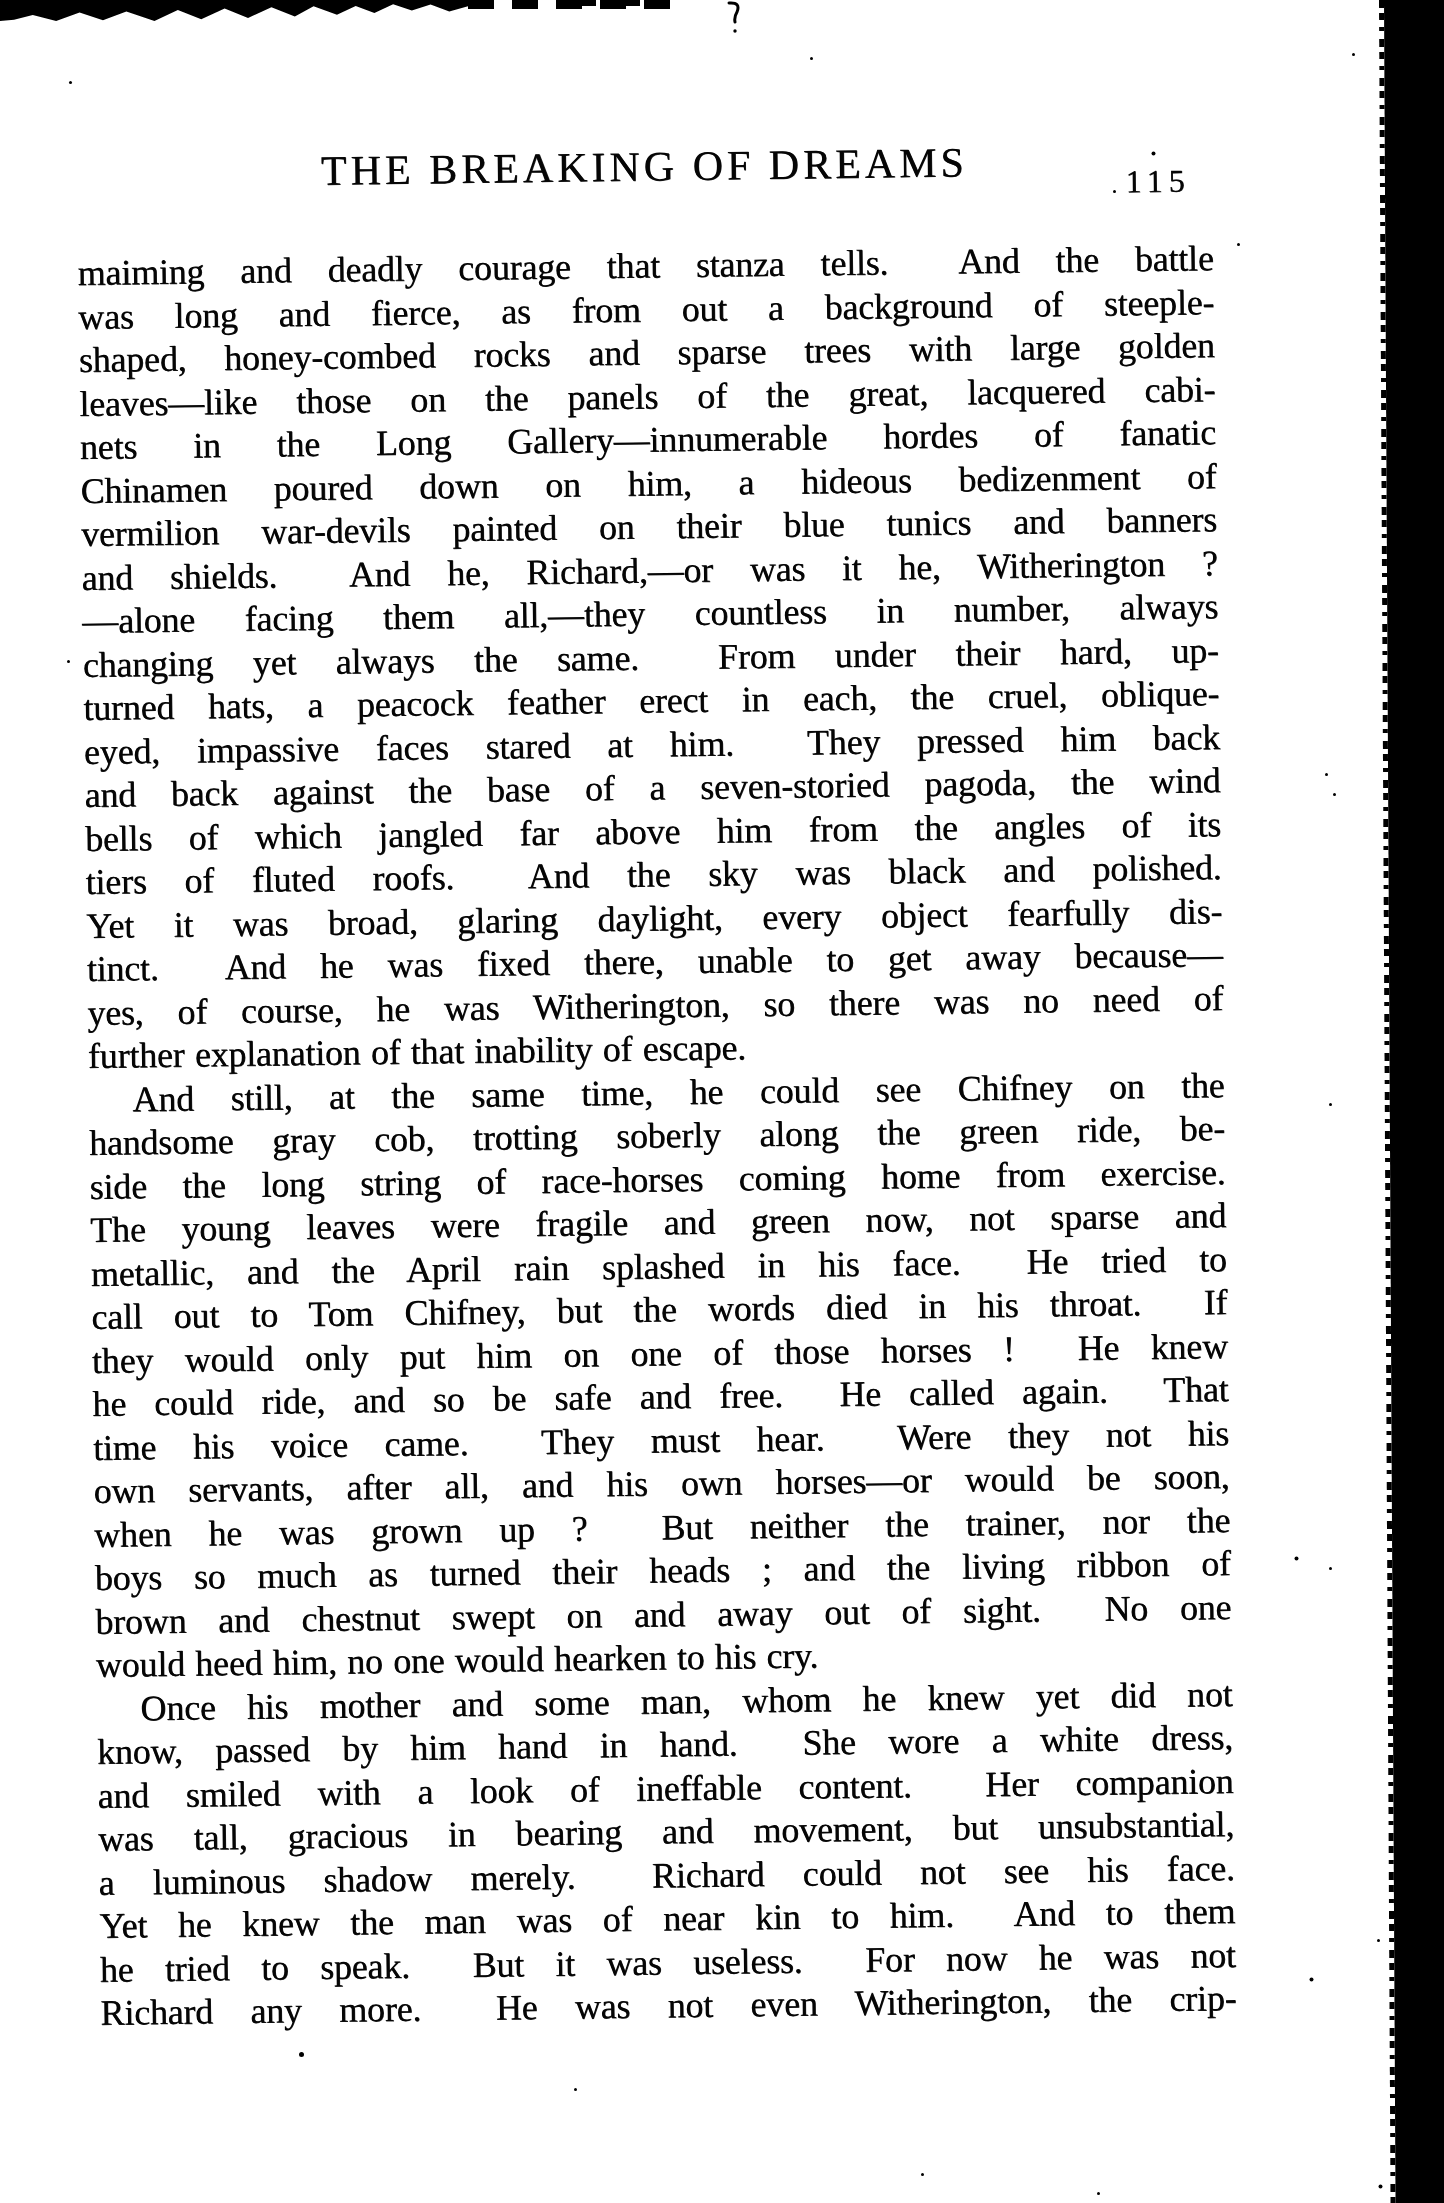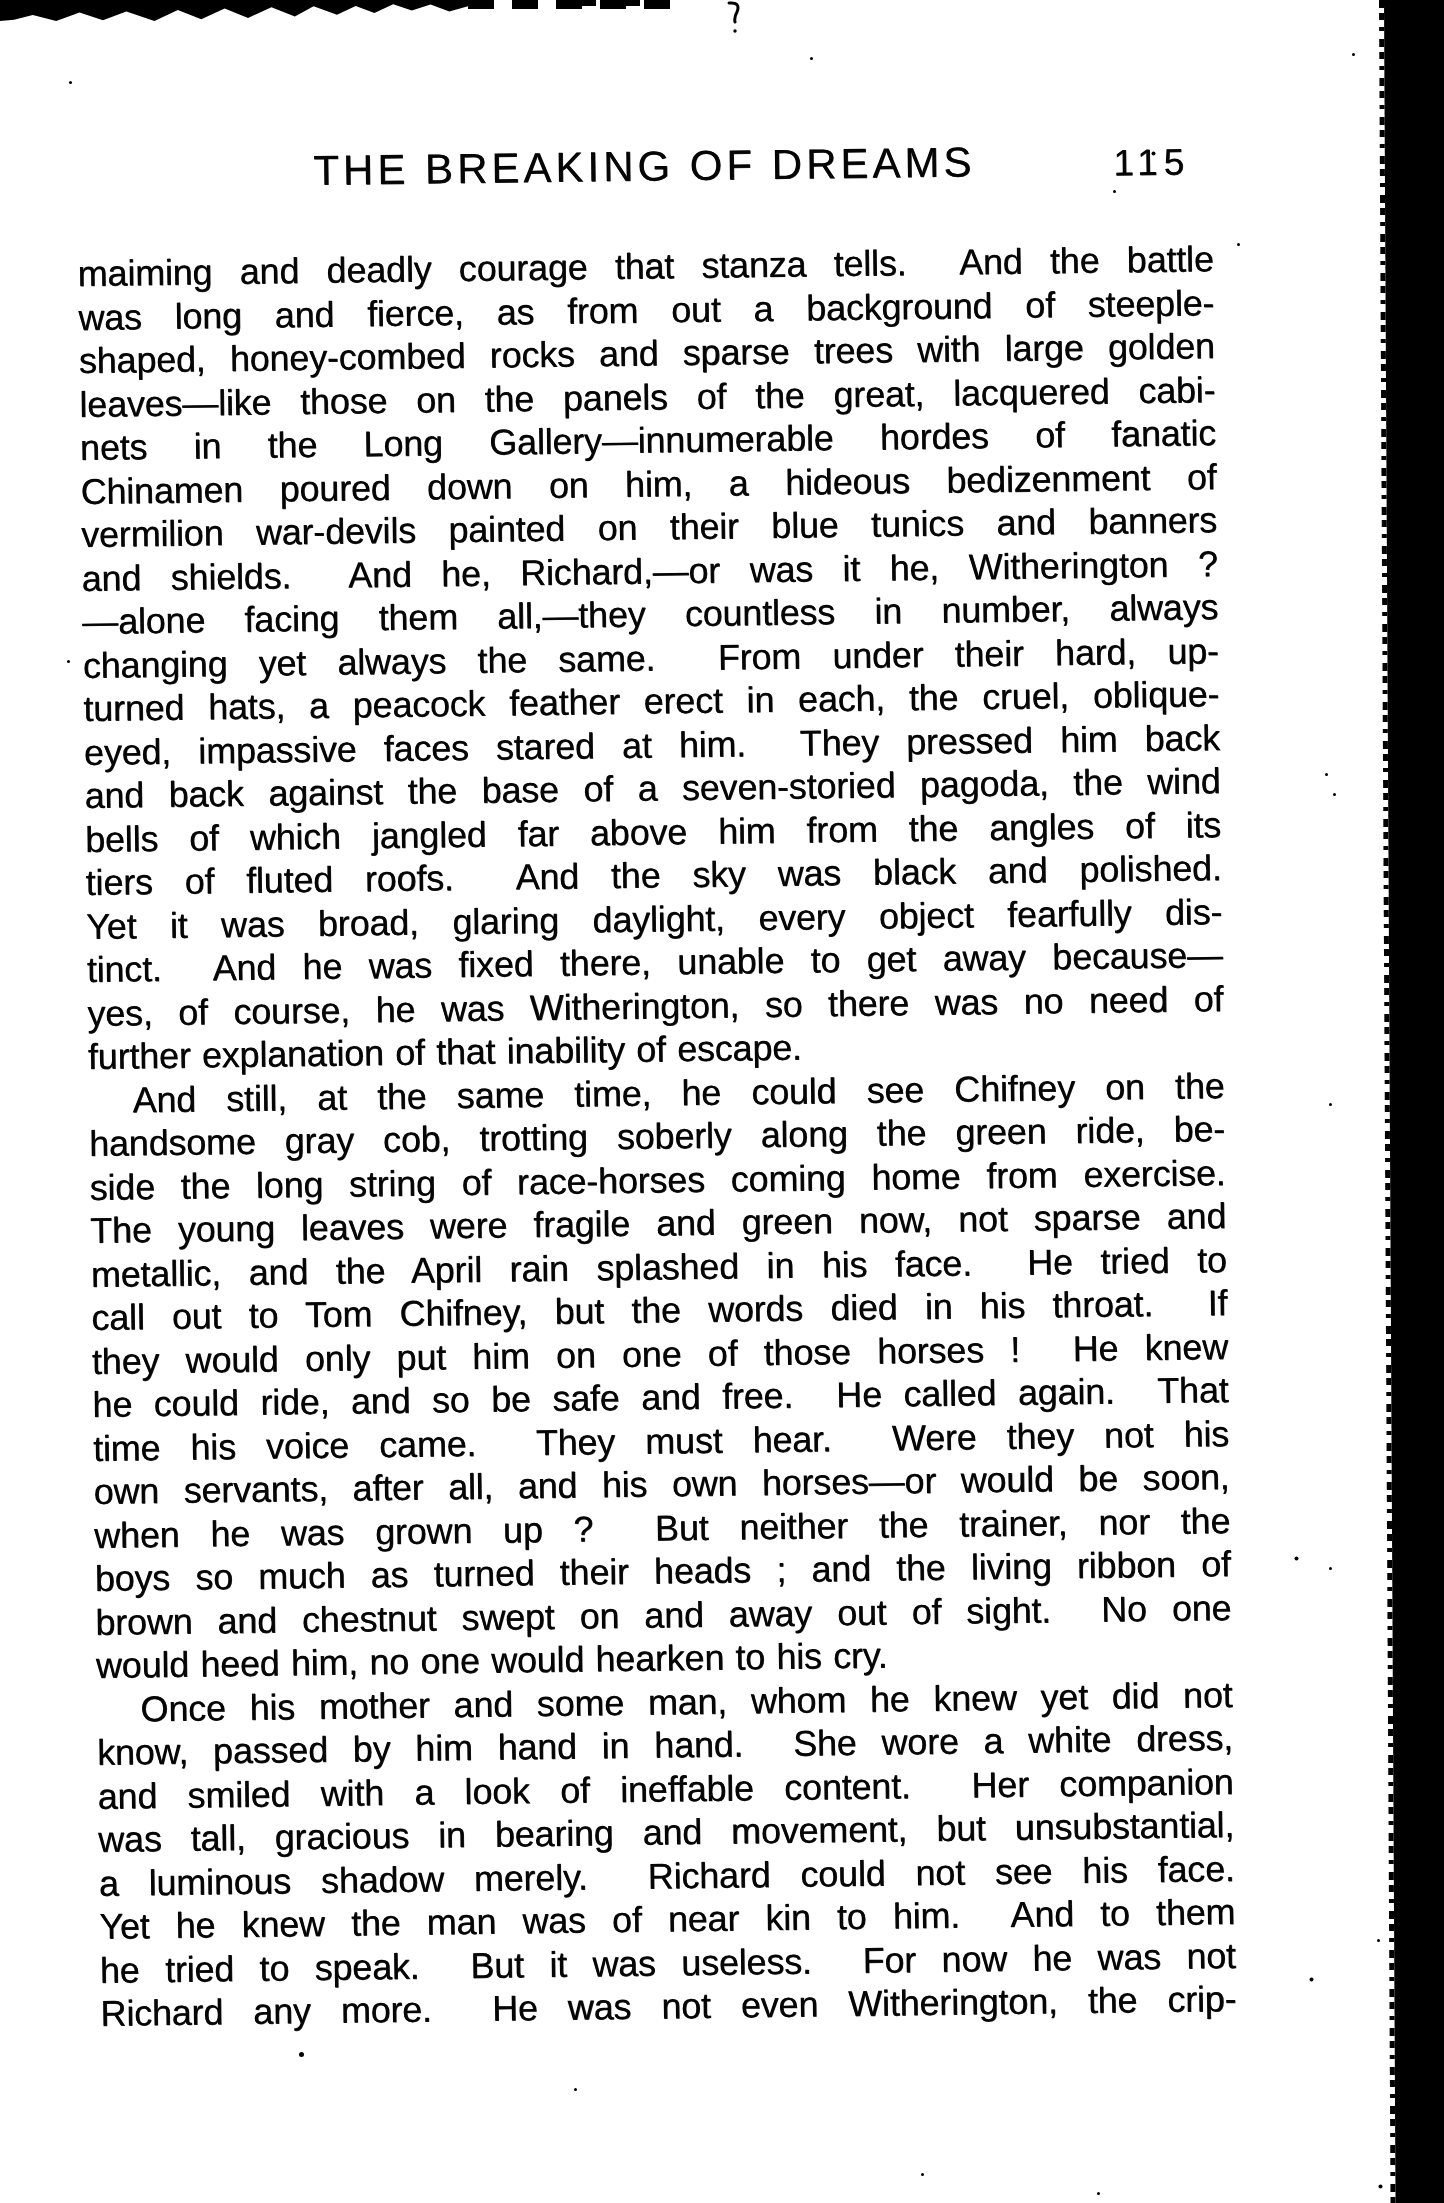--- a/index.html
+++ b/index.html
@@ -3,21 +3,21 @@
 <meta charset="utf-8">
 <style>
   html, body { margin:0; padding:0; background:#ffffff; }
 
   .page {
     position: relative;
     width: 1444px;
     height: 2203px;
     background: #ffffff;
     overflow: hidden;
-    font-family: Liberation Sans, sans-serif;
+    font-family: Liberation Serif, serif;
     color: #050505;
   }
 
   
   .tilt {
     position: absolute;
     left: 76px;
     top: 148px;
     width: 1136px;
     transform: rotate(-0.75deg);
@@ -29,22 +29,22 @@
     text-align: center;
     font-size: 42px;
     line-height: 52px;
     letter-spacing: 4px;
     white-space: nowrap;
     text-shadow: 0.5px 0.4px 0 rgba(0,0,0,0.85);
   }
   .page-number {
     position: absolute;
     right: 22px;
-    top: 3px;
-    font-size: 37px;
+    top: 21px;
+    font-size: 32px;
     letter-spacing: 6px;
   }
 
   .body-text {
     margin-top: 52px;
     font-size: 36px;
     line-height: 43.5px;
     letter-spacing: -0.2px;
     word-spacing: 1.5px;
     text-shadow: 0.5px 0.4px 0 rgba(0,0,0,0.85);

